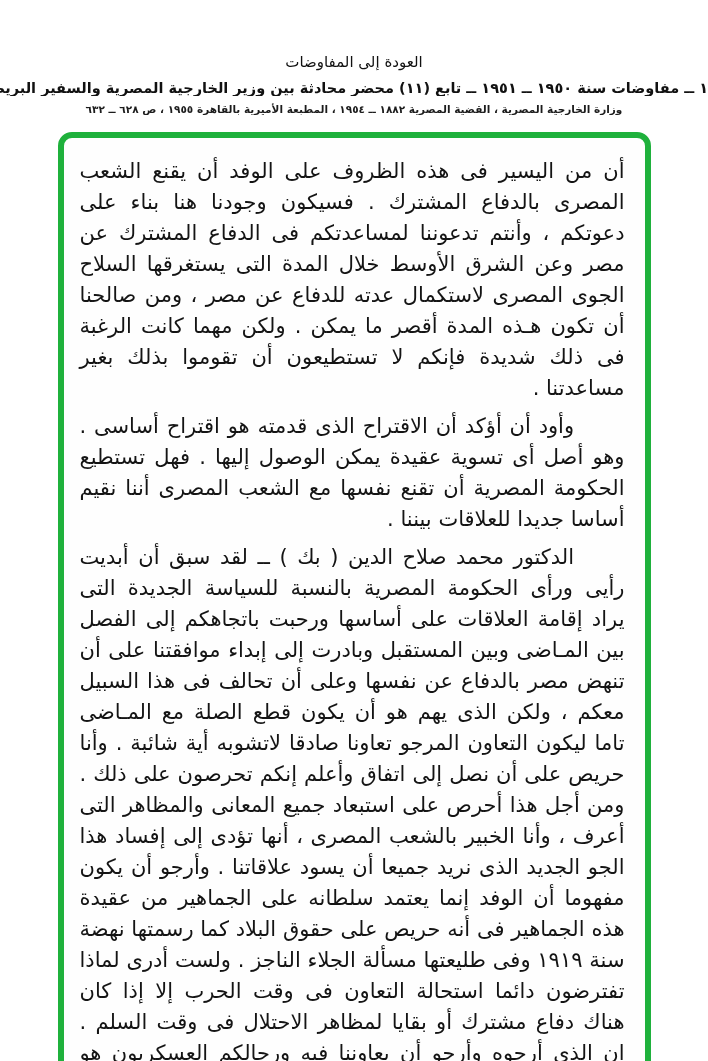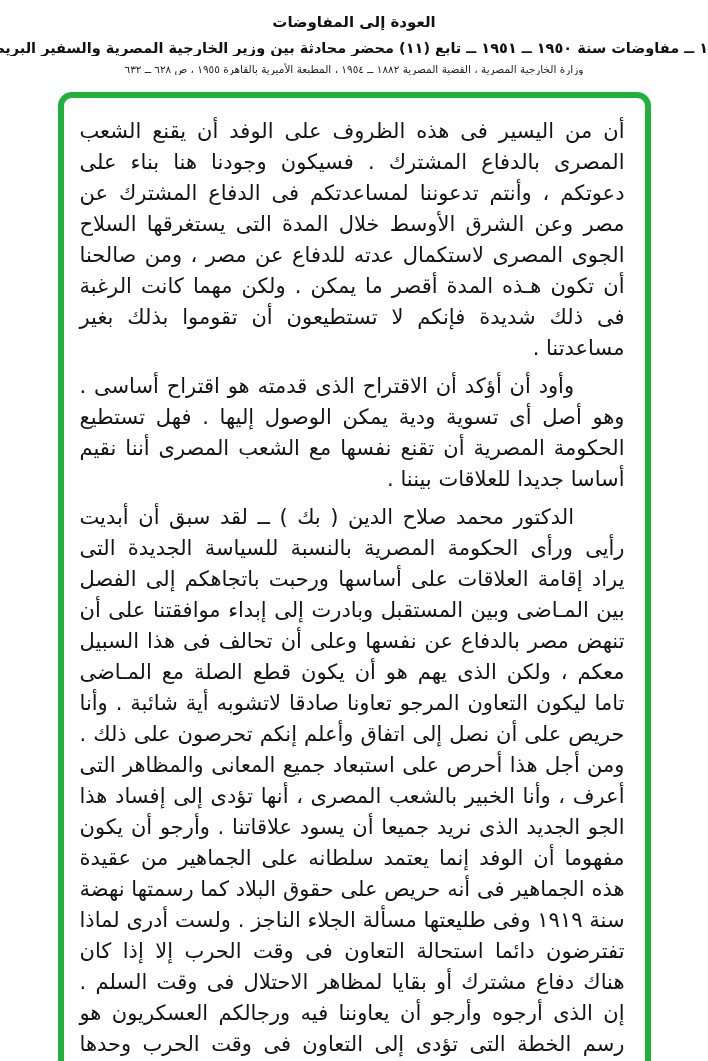--- a/index.html
+++ b/index.html
@@ -13,34 +13,35 @@
     overflow: hidden;
     color: #111;
   }
   .page-header {
     direction: rtl;
     text-align: center;
     padding-top: 13px;
   }
   .doc-title {
     font-size: 15px;
-    font-weight: bold;
+    font-weight: normal;
     letter-spacing: 0;
+    margin-top: 40px;
   }
   .doc-subtitle {
     margin-top: 9px;
     font-size: 14.5px;
     font-weight: bold;
     white-space: nowrap;
     overflow: hidden;
   }
   .doc-citation {
     margin-top: 7px;
     font-size: 10.5px;
-    font-weight: normal;
+    font-weight: bold;
     white-space: nowrap;
     overflow: hidden;
     color: #1c1c1c;
   }
   .scan-box {
     direction: rtl;
     margin: 17px auto 0 auto;
     width: 593px;
     min-height: 888px;
     border: 6px solid #1fb13c;
@@ -65,15 +66,15 @@
 <body>
 
 <header class="page-header">
   <div class="doc-title">العودة إلى المفاوضات</div>
   <div class="doc-subtitle">١ ــ مفاوضات سنة ١٩٥٠ ــ ١٩٥١ ــ تابع (١١) محضر محادثة بين وزير الخارجية المصرية والسفير البريطانى</div>
   <div class="doc-citation">وزارة الخارجية المصرية ، القضية المصرية ١٨٨٢ ــ ١٩٥٤ ، المطبعة الأميرية بالقاهرة ١٩٥٥ ، ص ٦٢٨ ــ ٦٣٢</div>
 </header>
 
 <main class="scan-box" style="border-color: rgb(31, 177, 60);">
   <p>أن من اليسير فى هذه الظروف على الوفد أن يقنع الشعب المصرى بالدفاع المشترك .  فسيكون وجودنا هنا بناء على دعوتكم ، وأنتم تدعوننا لمساعدتكم فى الدفاع المشترك عن مصر وعن الشرق الأوسط خلال المدة التى يستغرقها السلاح الجوى المصرى لاستكمال عدته للدفاع عن مصر ، ومن صالحنا أن تكون هـذه المدة أقصر ما يمكن .  ولكن مهما كانت الرغبة فى ذلك شديدة فإنكم لا تستطيعون أن تقوموا بذلك بغير مساعدتنا .</p>
-  <p class="indent">وأود أن أؤكد أن الاقتراح الذى قدمته هو اقتراح أساسى .  وهو أصل أى تسوية ودية يمكن الوصول إليها .  فهل تستطيع الحكومة المصرية أن تقنع نفسها مع الشعب المصرى أننا نقيم أساسا جديدا للعلاقات بيننا .</p>
+  <p class="indent">وأود أن أؤكد أن الاقتراح الذى قدمته هو اقتراح أساسى .  وهو أصل أى تسوية عقيدة يمكن الوصول إليها .  فهل تستطيع الحكومة المصرية أن تقنع نفسها مع الشعب المصرى أننا نقيم أساسا جديدا للعلاقات بيننا .</p>
   <p class="indent">الدكتور محمد صلاح الدين ( بك ) ــ لقد سبق أن أبديت رأيى ورأى الحكومة المصرية بالنسبة للسياسة الجديدة التى يراد إقامة العلاقات على أساسها ورحبت باتجاهكم إلى الفصل بين المـاضى وبين المستقبل وبادرت إلى إبداء موافقتنا على أن تنهض مصر بالدفاع عن نفسها وعلى أن تحالف فى هذا السبيل معكم ، ولكن الذى يهم هو أن يكون قطع الصلة مع المـاضى تاما ليكون التعاون المرجو تعاونا صادقا لاتشوبه أية شائبة .  وأنا حريص على أن نصل إلى اتفاق وأعلم إنكم تحرصون على ذلك .  ومن أجل هذا أحرص على استبعاد جميع المعانى والمظاهر التى أعرف ، وأنا الخبير بالشعب المصرى ، أنها تؤدى إلى إفساد هذا الجو الجديد الذى نريد جميعا أن يسود علاقاتنا .  وأرجو أن يكون مفهوما أن الوفد إنما يعتمد سلطانه على الجماهير من عقيدة هذه الجماهير فى أنه حريص على حقوق البلاد كما رسمتها نهضة سنة ١٩١٩ وفى طليعتها مسألة الجلاء الناجز .  ولست أدرى لماذا تفترضون دائما استحالة التعاون فى وقت الحرب إلا إذا كان هناك دفاع مشترك أو بقايا لمظاهر الاحتلال فى وقت السلم .  إن الذى أرجوه وأرجو أن يعاوننا فيه ورجالكم العسكريون هو رسم الخطة التى تؤدى إلى التعاون فى وقت الحرب وحدها بحيث يكون هذا التعاون مثمرا ومؤديا إلى النتيجة المرجوة منه وليس ذلك بدعا فى علاقات الأمم بل هو مايجرى عليه العمل فى الأغلبية الساحقة من المحالفات المعقودة بين الدول المستقلة .  ولست أدرى لمـاذا يكون الشئ ميسورا عند غيرنا عسيرا عندنا .  إن هذا وحده كاف لأن يتشكك الشعب فى عملنا .  ومهما كان تأثير الوفد المصرى فإنه لا يستطيع إزالة هذا الشك من نفوس الجماهير لوضوح أسبابه .  ولا شك أنكم توافقونى على أنه يكون من الخطل أن نقدم للجمهور مشروع اتفاق نعرف مقدما أنه مقضى عليه بالفشل وأنه يؤدى فوق ذلك إلى ضياع مكانة الوفد عند الشعب المصرى .</p>
 </main>
 
 </body></html>

